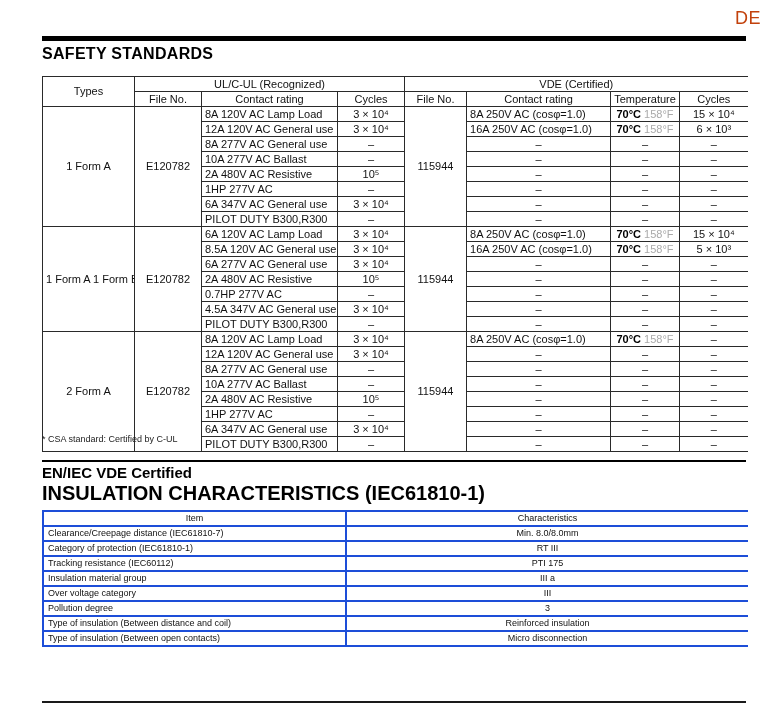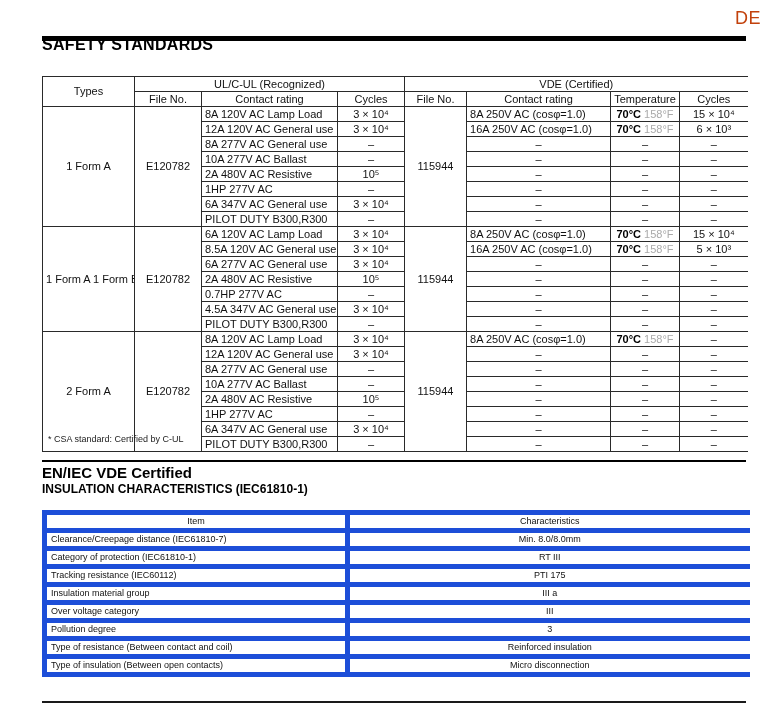--- a/index.html
+++ b/index.html
@@ -1,40 +1,40 @@
 <!DOCTYPE html>
 <html><head>
 <meta charset="utf-8">
 <style>
   html,body{margin:0;padding:0;background:#fff;}
   .page{position:relative;width:766px;height:711px;background:#fff;overflow:hidden;
         font-family:"Liberation Sans",sans-serif;color:#111;}
   .corner{position:absolute;top:8px;right:5px;font-size:18px;color:#c2410c;letter-spacing:.5px;}
   .rule-thick{position:absolute;left:42px;top:36px;width:704px;height:5px;background:#000;}
-  .safety-title{position:absolute;left:42px;top:36px;margin:0;font-size:16px;font-weight:bold;letter-spacing:.3px;color:#000;}
+  .safety-title{position:absolute;left:42px;top:45px;margin:0;font-size:16px;font-weight:bold;letter-spacing:.3px;color:#000;}
   table{border-collapse:collapse;table-layout:fixed;position:absolute;left:42px;background:#fff;}
   .t1{top:76px;width:705px;font-size:11px;}
   .t1 th,.t1 td{border:1px solid #2a2a2a;padding:0 3px;height:14px;line-height:1.1;
                 overflow:hidden;white-space:nowrap;}
   .t1 thead th{font-weight:normal;text-align:center;}
   .t2{top:510px;width:705px;font-size:9px;}
-  .t2 th,.t2 td{border:5px solid #1d4ed8;padding:0 4px;height:13px;line-height:1.1;
+  .t2 th,.t2 td{border:2px solid #1d4ed8;padding:0 4px;height:13px;line-height:1.1;
                 overflow:hidden;white-space:nowrap;}
   .t2 thead th{font-weight:normal;text-align:center;}
   tr > *:last-child{border-right:0;}
   .c{text-align:center;}
   .l{text-align:left;}
   .tcb{font-weight:bold;color:#000;}
   .tf{color:#aaa;}
-  .footnote{position:absolute;left:48px;top:434px;font-size:9px;color:#222;}
+  .footnote{position:absolute;left:42px;top:434px;font-size:9px;color:#222;}
   .rule-thin{position:absolute;left:42px;width:704px;height:2px;background:#000;}
   .r1{top:460px;}
   .r2{top:701px;background:#1a1a1a;}
   .h-en{position:absolute;left:42px;top:464px;margin:0;font-size:15px;font-weight:bold;color:#000;}
-  .h-ins{position:absolute;left:42px;top:482px;margin:0;font-size:12px;font-weight:bold;color:#000;}
+  .h-ins{position:absolute;left:42px;top:482px;margin:0;font-size:20px;font-weight:bold;color:#000;}
 </style>
 </head>
 <body>
 
 <div class="page">
 
   <div class="corner">DE</div>
   <div class="rule-thick"></div>
 
   <h1 class="safety-title">SAFETY STANDARDS</h1>
@@ -276,21 +276,21 @@
         </tr>
         <tr>
           <td class="l">Over voltage category</td>
           <td class="c">III</td>
         </tr>
         <tr>
           <td class="l">Pollution degree</td>
           <td class="c">3</td>
         </tr>
         <tr>
-          <td class="l">Type of resistance (Between contact and coil)</td>
+          <td class="l">Type of insulation (Between distance and coil)</td>
           <td class="c">Reinforced insulation</td>
         </tr>
         <tr>
           <td class="l">Type of insulation (Between open contacts)</td>
           <td class="c">Micro disconnection</td>
         </tr>
       </tbody>
   </table>
 
   <div class="rule-thin r2"></div>

